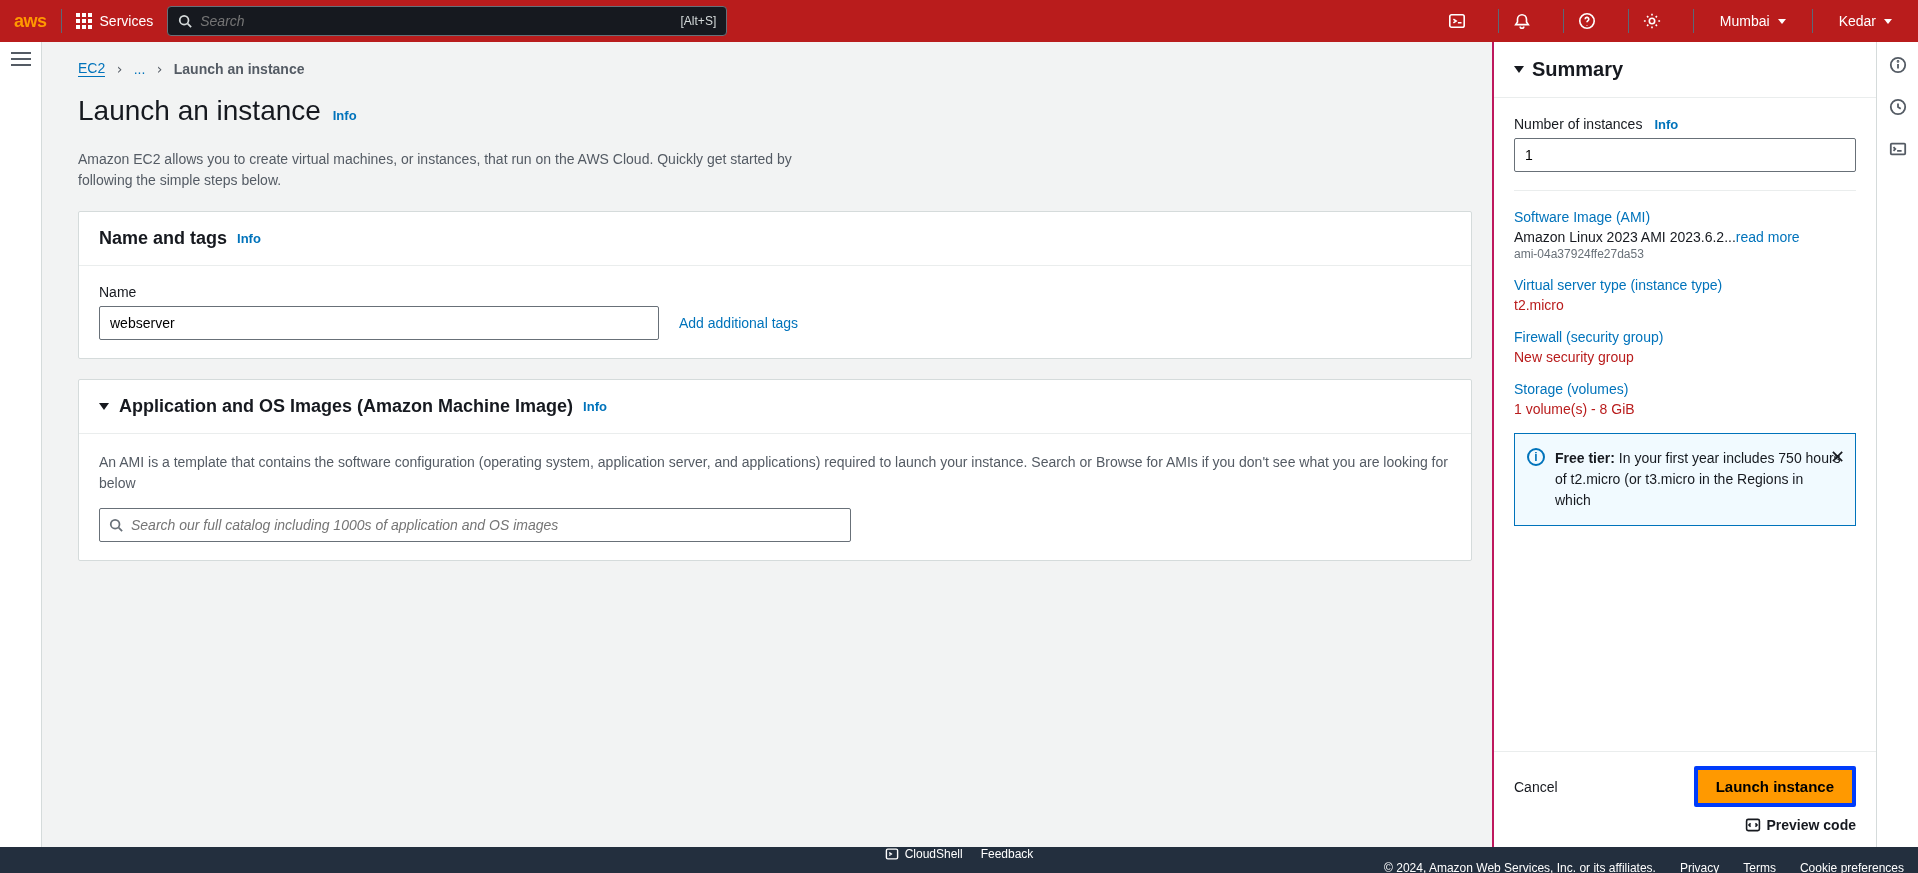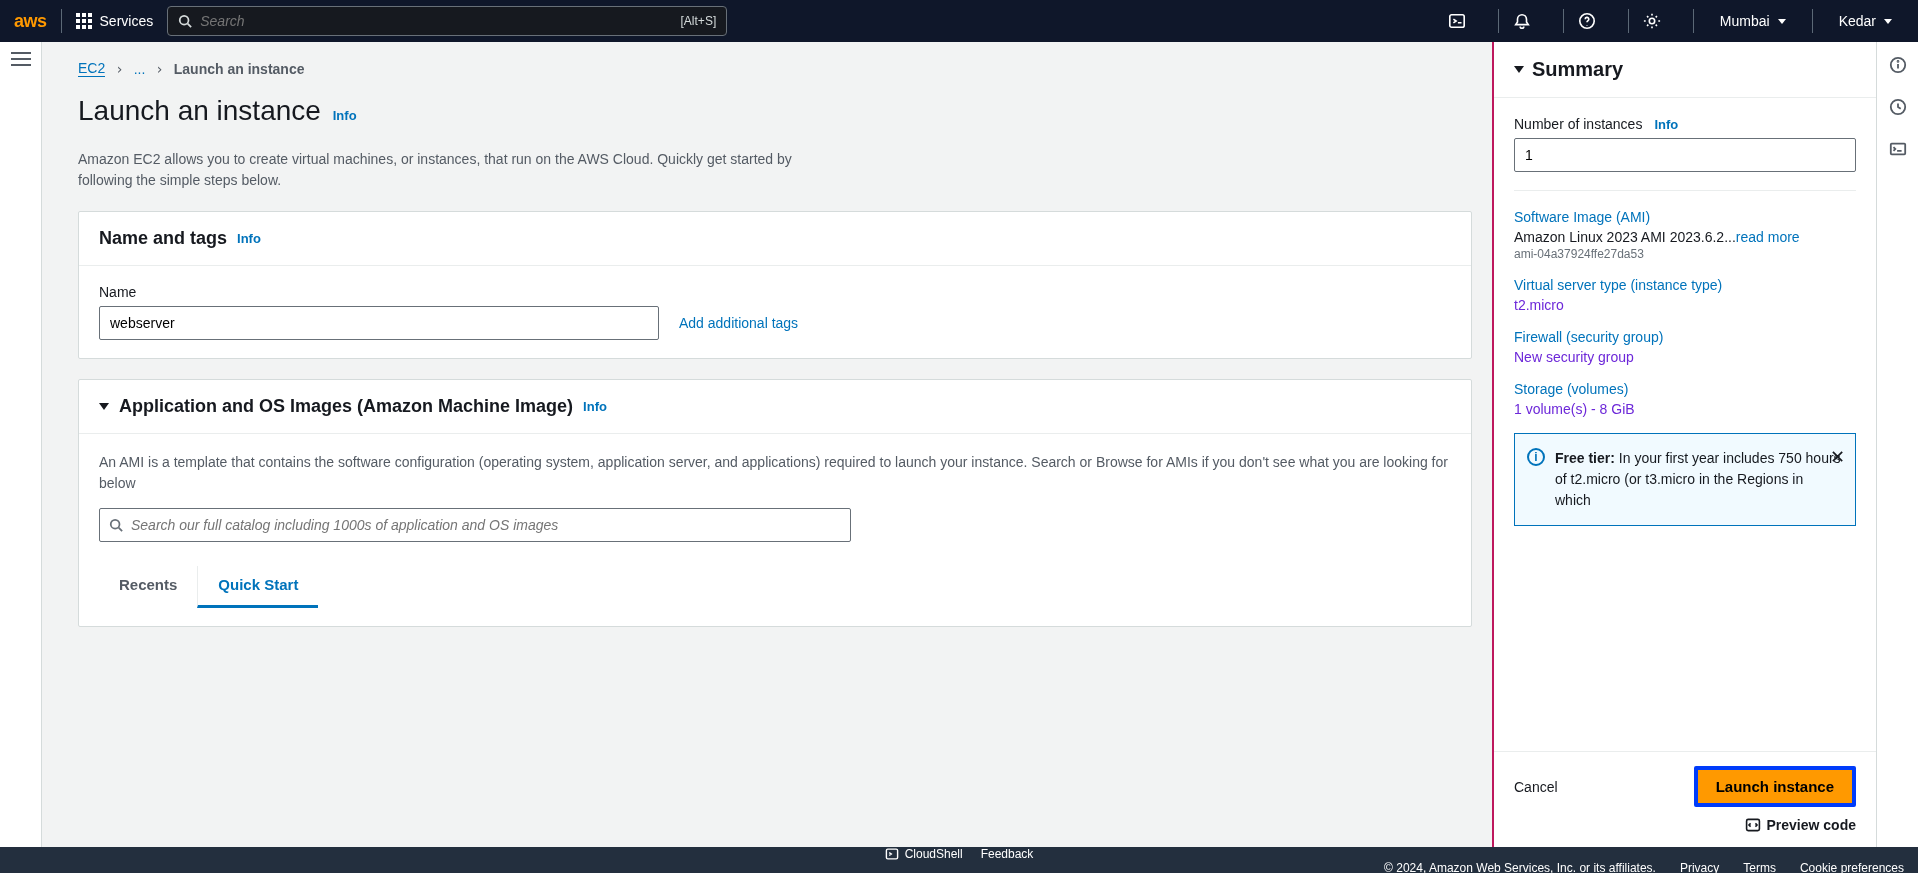--- a/index.html
+++ b/index.html
@@ -1,17 +1,17 @@
 <!DOCTYPE html>
 <html><head>
 <meta charset="utf-8">
 <style>
 * { box-sizing: border-box; margin: 0; padding: 0; font-family: "Amazon Ember", -apple-system, "Helvetica Neue", Arial, sans-serif; }
 body { background: #f2f3f3; color: #16191f; font-size: 14px; overflow: hidden; }
-.topbar { background: #0f172a; height: 42px; display: flex; align-items: center; color: #fff; padding: 0 14px; }
+.topbar { background: #b91c1c; height: 42px; display: flex; align-items: center; color: #fff; padding: 0 14px; }
 .topbar .logo { font-weight: 700; color: #ff9900; font-size: 18px; letter-spacing: -0.5px; }
 .topbar .logo::after { content: ""; }
 .topbar-sep { width: 1px; height: 24px; background: #5b6876; margin: 0 14px; }
 .topbar .services { display: flex; align-items: center; gap: 8px; cursor: pointer; }
 .grid-icon { display: inline-grid; grid-template-columns: repeat(3,4px); grid-template-rows: repeat(3,4px); gap: 2px; }
 .grid-icon span { background: #fff; width: 4px; height: 4px; }
 .searchbox { display: flex; align-items: center; background: #16191f; border: 1px solid #687078; border-radius: 4px; height: 30px; width: 560px; margin-left: 14px; padding: 0 10px; color: #d5dbdb; }
 .searchbox input { flex: 1; background: transparent; border: none; outline: none; color: #d5dbdb; font-style: italic; font-size: 14px; }
 .searchbox .kbd { font-size: 12px; color: #d5dbdb; }
 .topbar-right { margin-left: auto; display: flex; align-items: center; }
@@ -47,21 +47,21 @@
 .tab:first-child { border-left: none; }
 .summary { width: 384px; background: #fff; border-left: 2px solid #be185d; display: flex; flex-direction: column; height: 100%; }
 .summary-header { padding: 16px 20px; font-size: 20px; font-weight: 700; display: flex; align-items: center; gap: 8px; border-bottom: 1px solid #eaeded; }
 .summary-body { padding: 18px 20px; flex: 1; overflow-y: auto; position: relative; }
 .summary-body::-webkit-scrollbar { width: 14px; }
 .summary-body::-webkit-scrollbar-thumb { background: #c1c6cc; }
 .summary .field-label2 { font-size: 14px; color: #16191f; margin-bottom: 6px; display: flex; align-items: center; gap: 12px; }
 .summary .text-input { width: 100%; }
 .summary hr { border: none; border-top: 1px solid #eaeded; margin: 18px 0; }
 .summary .link-h { color: #0073bb; font-size: 14px; cursor: pointer; }
-.summary .val { font-size: 14px; margin-top: 4px; margin-bottom: 16px; color: #6d28d9; }
+.summary .val { font-size: 14px; margin-top: 4px; margin-bottom: 16px; color: #b91c1c; }
 .summary .small { font-size: 12px; color: #687078; margin-top: 2px; margin-bottom: 16px; }
 .info-box { border: 1px solid #0073bb; background: #f1faff; padding: 14px 14px 14px 40px; position: relative; font-size: 14px; line-height: 1.5; }
 .info-box .info-i { position: absolute; left: 12px; top: 14px; width: 18px; height: 18px; border: 2px solid #0073bb; border-radius: 50%; color: #0073bb; font-weight: 700; font-size: 12px; display: flex; align-items: center; justify-content: center; }
 .info-box .close-x { position: absolute; right: 10px; top: 10px; cursor: pointer; font-size: 18px; color: #16191f; }
 .summary-footer { padding: 14px 20px; border-top: 1px solid #eaeded; }
 .footer-actions { display: flex; align-items: center; }
 .cancel { font-weight: 400; color: #16191f; cursor: pointer; }
 .launch-btn { margin-left: auto; background: #ff9900; border: 4px solid #003cfa; padding: 8px 18px; font-weight: 700; font-size: 15px; cursor: pointer; border-radius: 2px; }
 .preview { text-align: right; margin-top: 10px; font-weight: 700; font-size: 14px; cursor: pointer; display: flex; align-items: center; justify-content: flex-end; gap: 6px; }
 .right-rail { width: 42px; background: #fff; border-left: 1px solid #d5dbdb; display: flex; flex-direction: column; align-items: center; padding-top: 14px; gap: 24px; }
@@ -185,24 +185,20 @@
       </div>
       <div class="panel-body">
         <p class="ami-desc">An AMI is a template that contains the software configuration (operating system, application server, and applications) required to launch your instance. Search or Browse for AMIs if you don't see what you are looking for below</p>
         <div class="ami-search">
           <svg width="14" height="14" viewBox="0 0 16 16" fill="none" stroke="#687078" stroke-width="2">
               <circle cx="7" cy="7" r="5"></circle>
               <line x1="11" y1="11" x2="15" y2="15"></line>
             </svg>
           <input style="margin-left: 8px;" placeholder="Search our full catalog including 1000s of application and OS images">
         </div>
-        <div class="tabs">
-          <div class="tab">Recents</div>
-          <div class="tab active">Quick Start</div>
-        </div>
       </div>
     </div>
   </div>
 
   <div class="summary">
     <div class="summary-header">
       <span class="collapse-caret"></span>
       <span>Summary</span>
     </div>
     <div class="summary-body">

